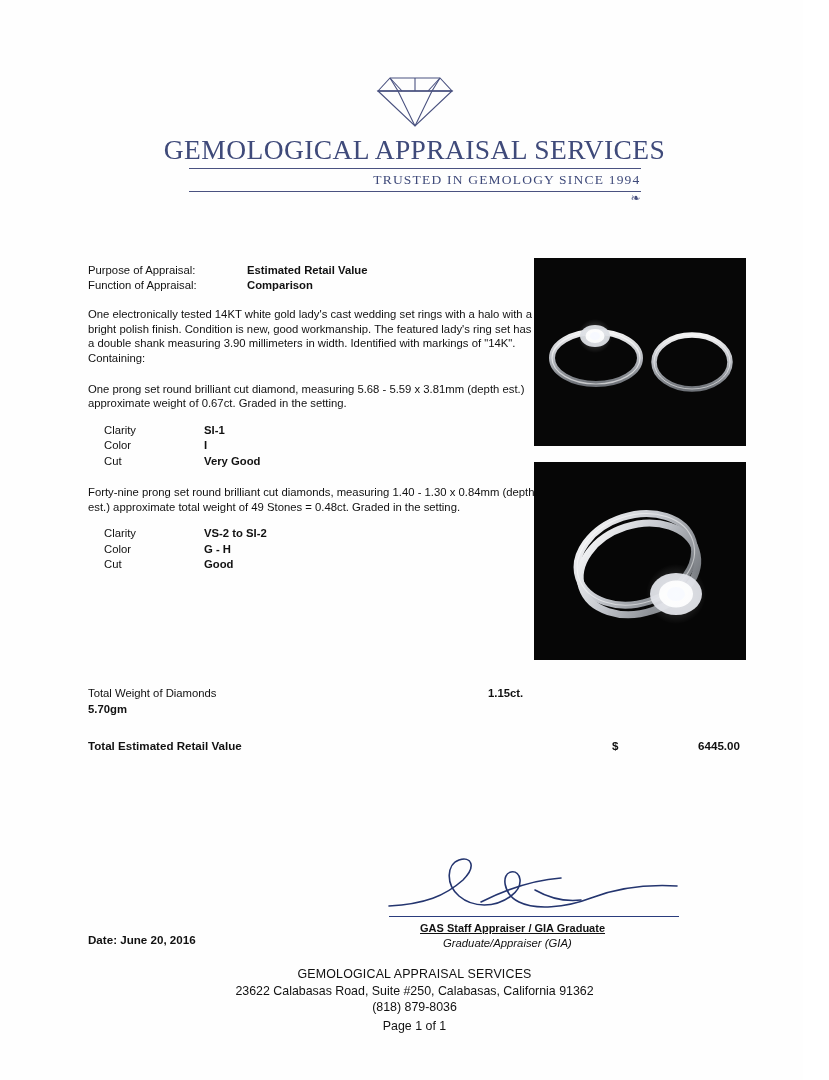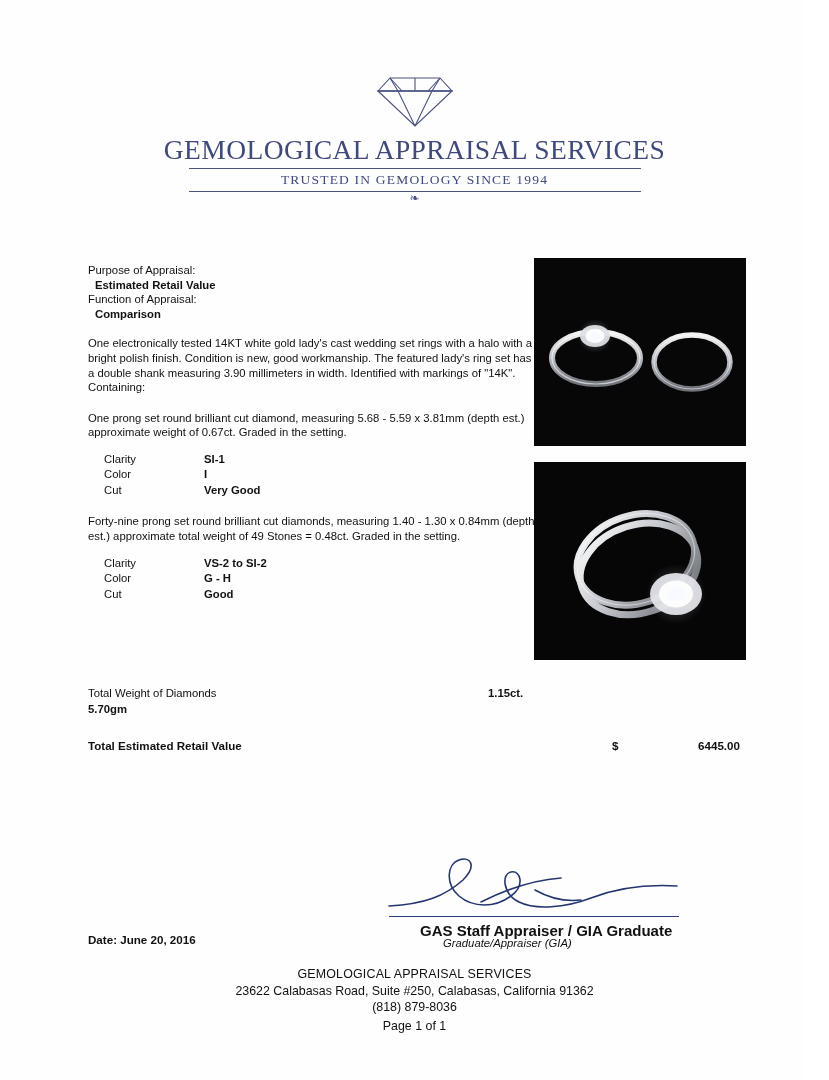--- a/index.html
+++ b/index.html
@@ -40,20 +40,21 @@
     font-family: "Liberation Serif", serif;
     font-size: 27.5px;
     letter-spacing: 0.4px;
     color: #3f4a7a;
     white-space: nowrap;
   }
   .rule-wrap {
     width: 452px;
     margin: 2px auto 16px auto;
     position: relative;
+    text-align: right;
   }
   .rule {
     height: 1px;
     background: #4a5280;
     width: 100%;
   }
   .tagline {
     font-family: "Liberation Serif", serif;
     font-size: 13.5px;
     letter-spacing: 1.2px;
@@ -72,21 +73,20 @@
     position: absolute;
     top: 263px;
     left: 88px;
     width: 448px;
     font-size: 11.3px;
     line-height: 14.6px;
     color: #111;
   }
   .kv-row {
     display: flex;
-    flex-direction: column;
   }
   .kv-label {
     width: 152px;
     font-size: 11.3px;
   }
   .kv-value {
     font-weight: bold;
     font-size: 11.3px;
     padding-left: 7px;
   }
@@ -186,22 +186,23 @@
     left: 389px;
     top: 916px;
     width: 290px;
     height: 1px;
     background: #2a3c7d;
   }
   .sig-title {
     position: absolute;
     left: 420px;
     top: 922px;
-    font-size: 15px;
-    font-weight: bold;
+    font-size: 11px;
+    font-weight: bold;
+    text-decoration: underline;
   }
   .sig-sub {
     position: absolute;
     left: 443px;
     top: 937px;
     font-size: 11.3px;
     font-style: italic;
   }
   .date-line {
     position: absolute;

